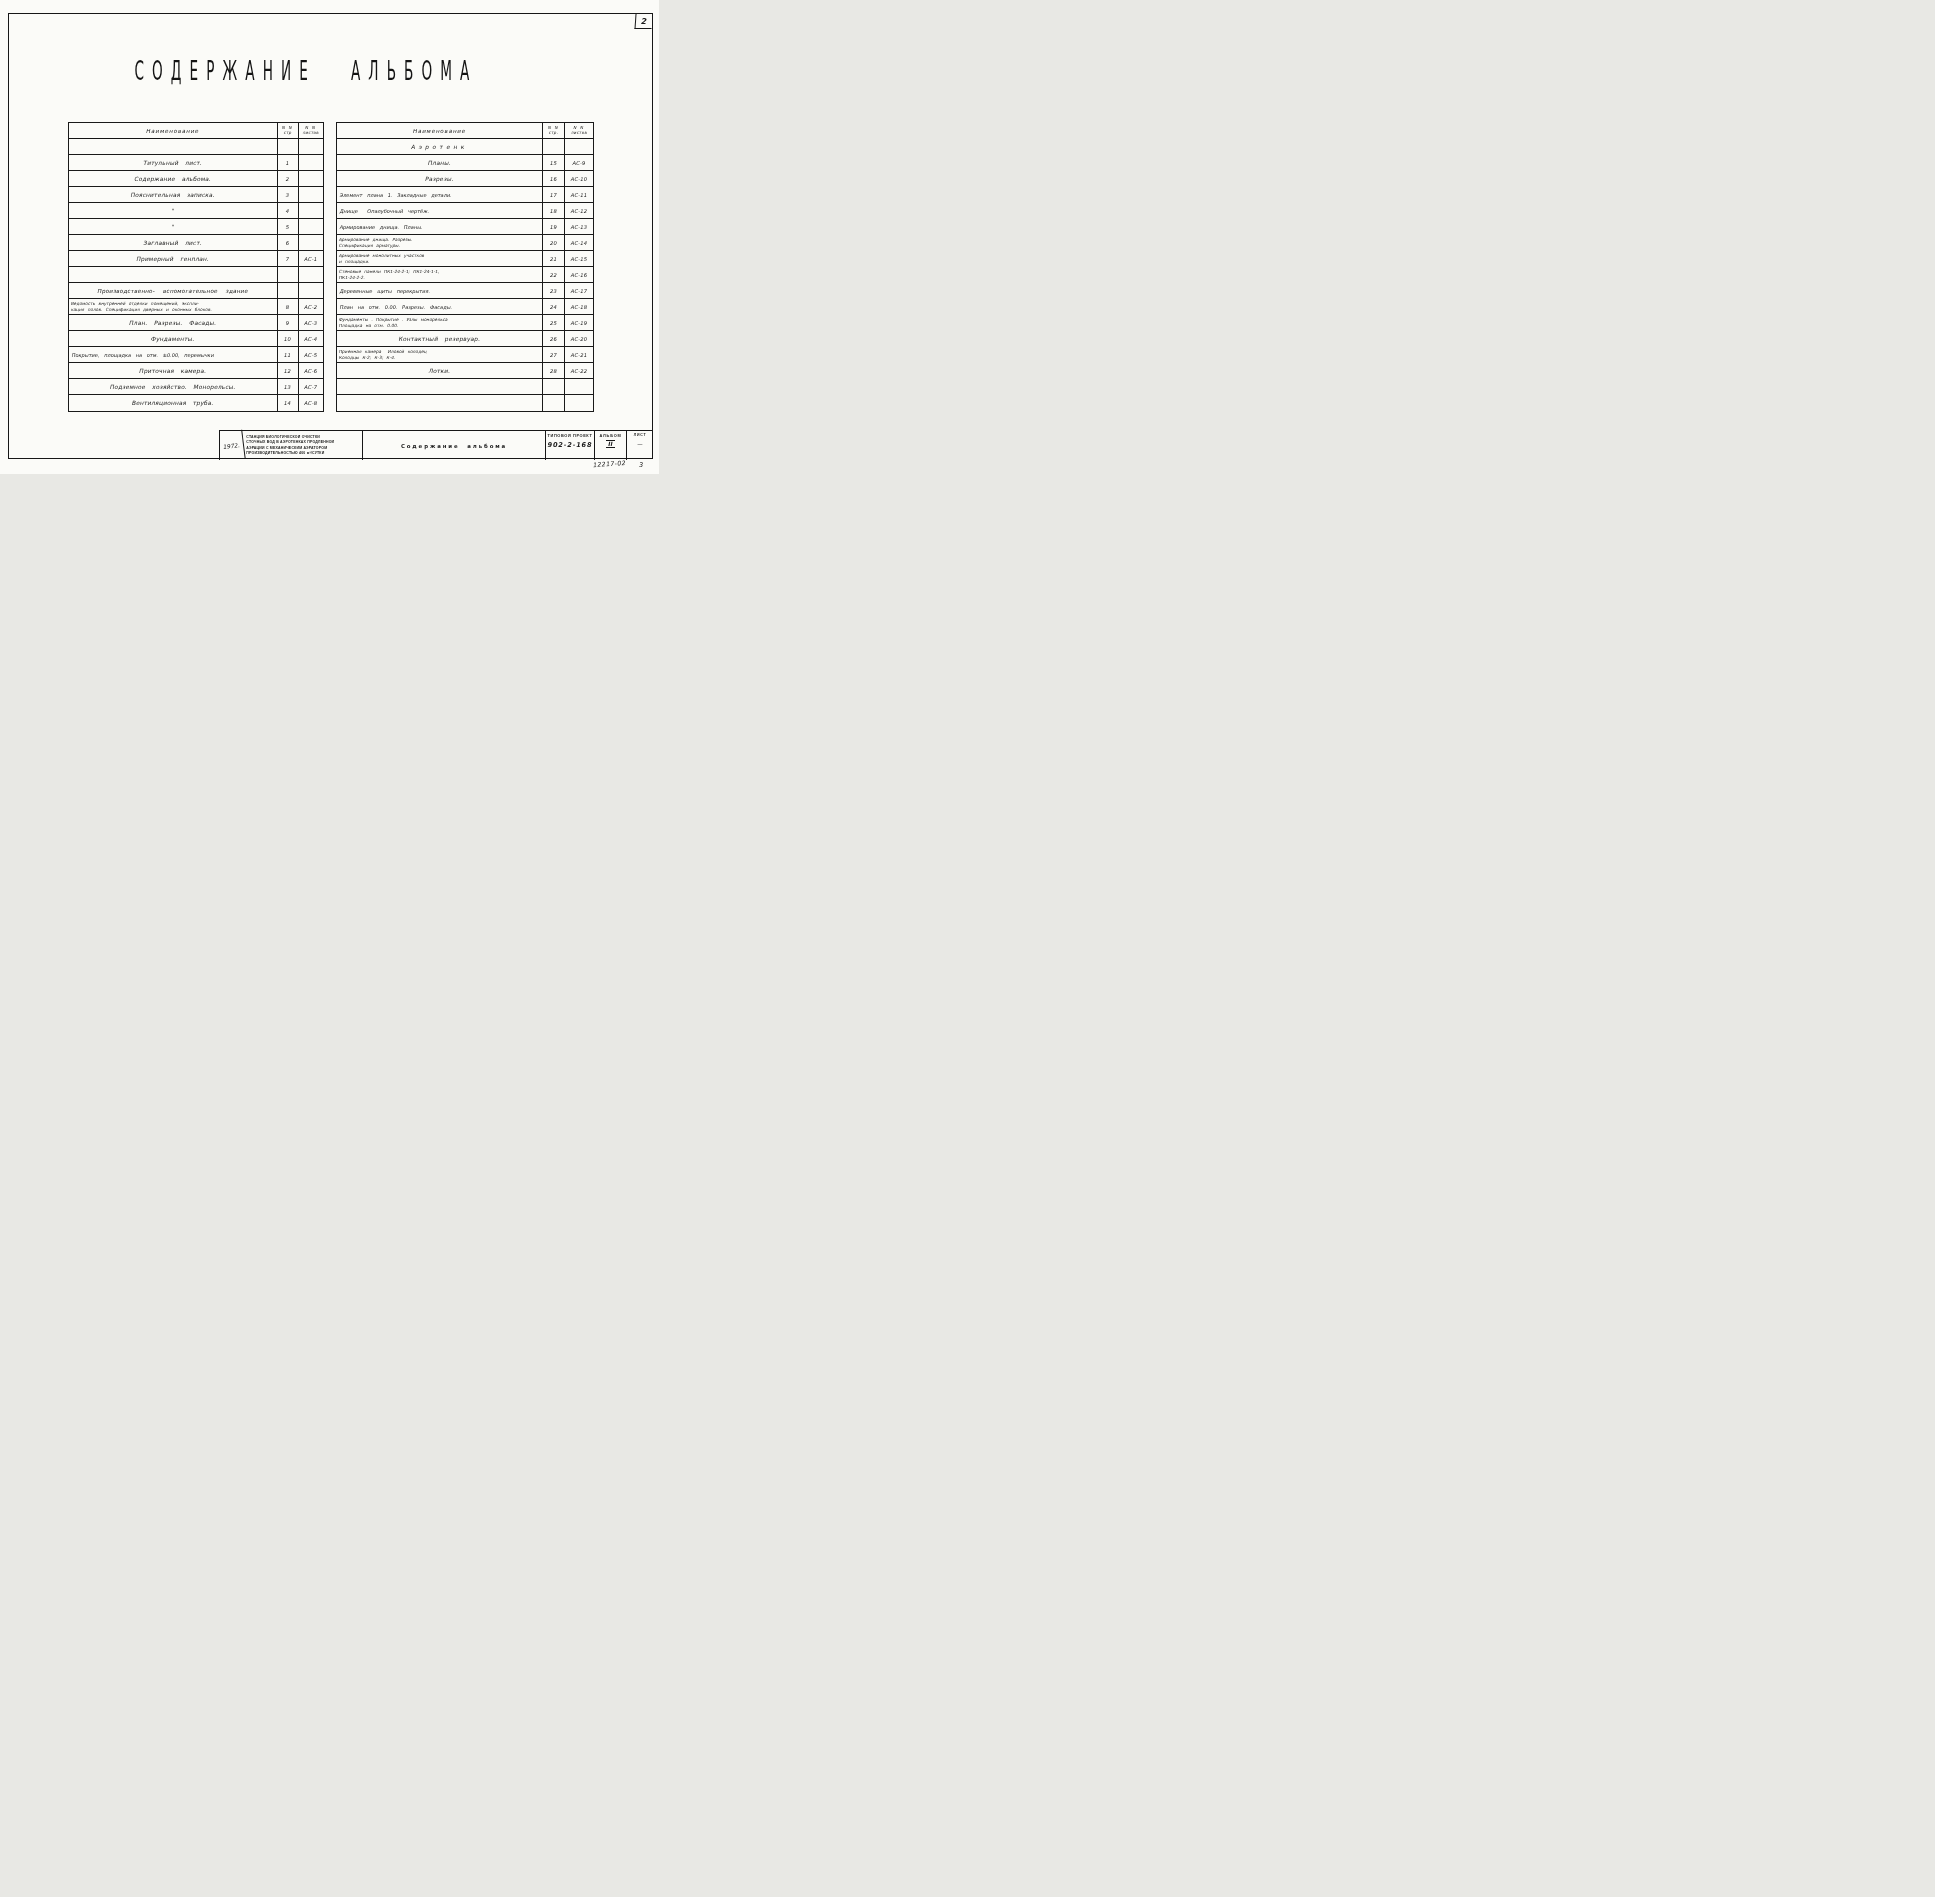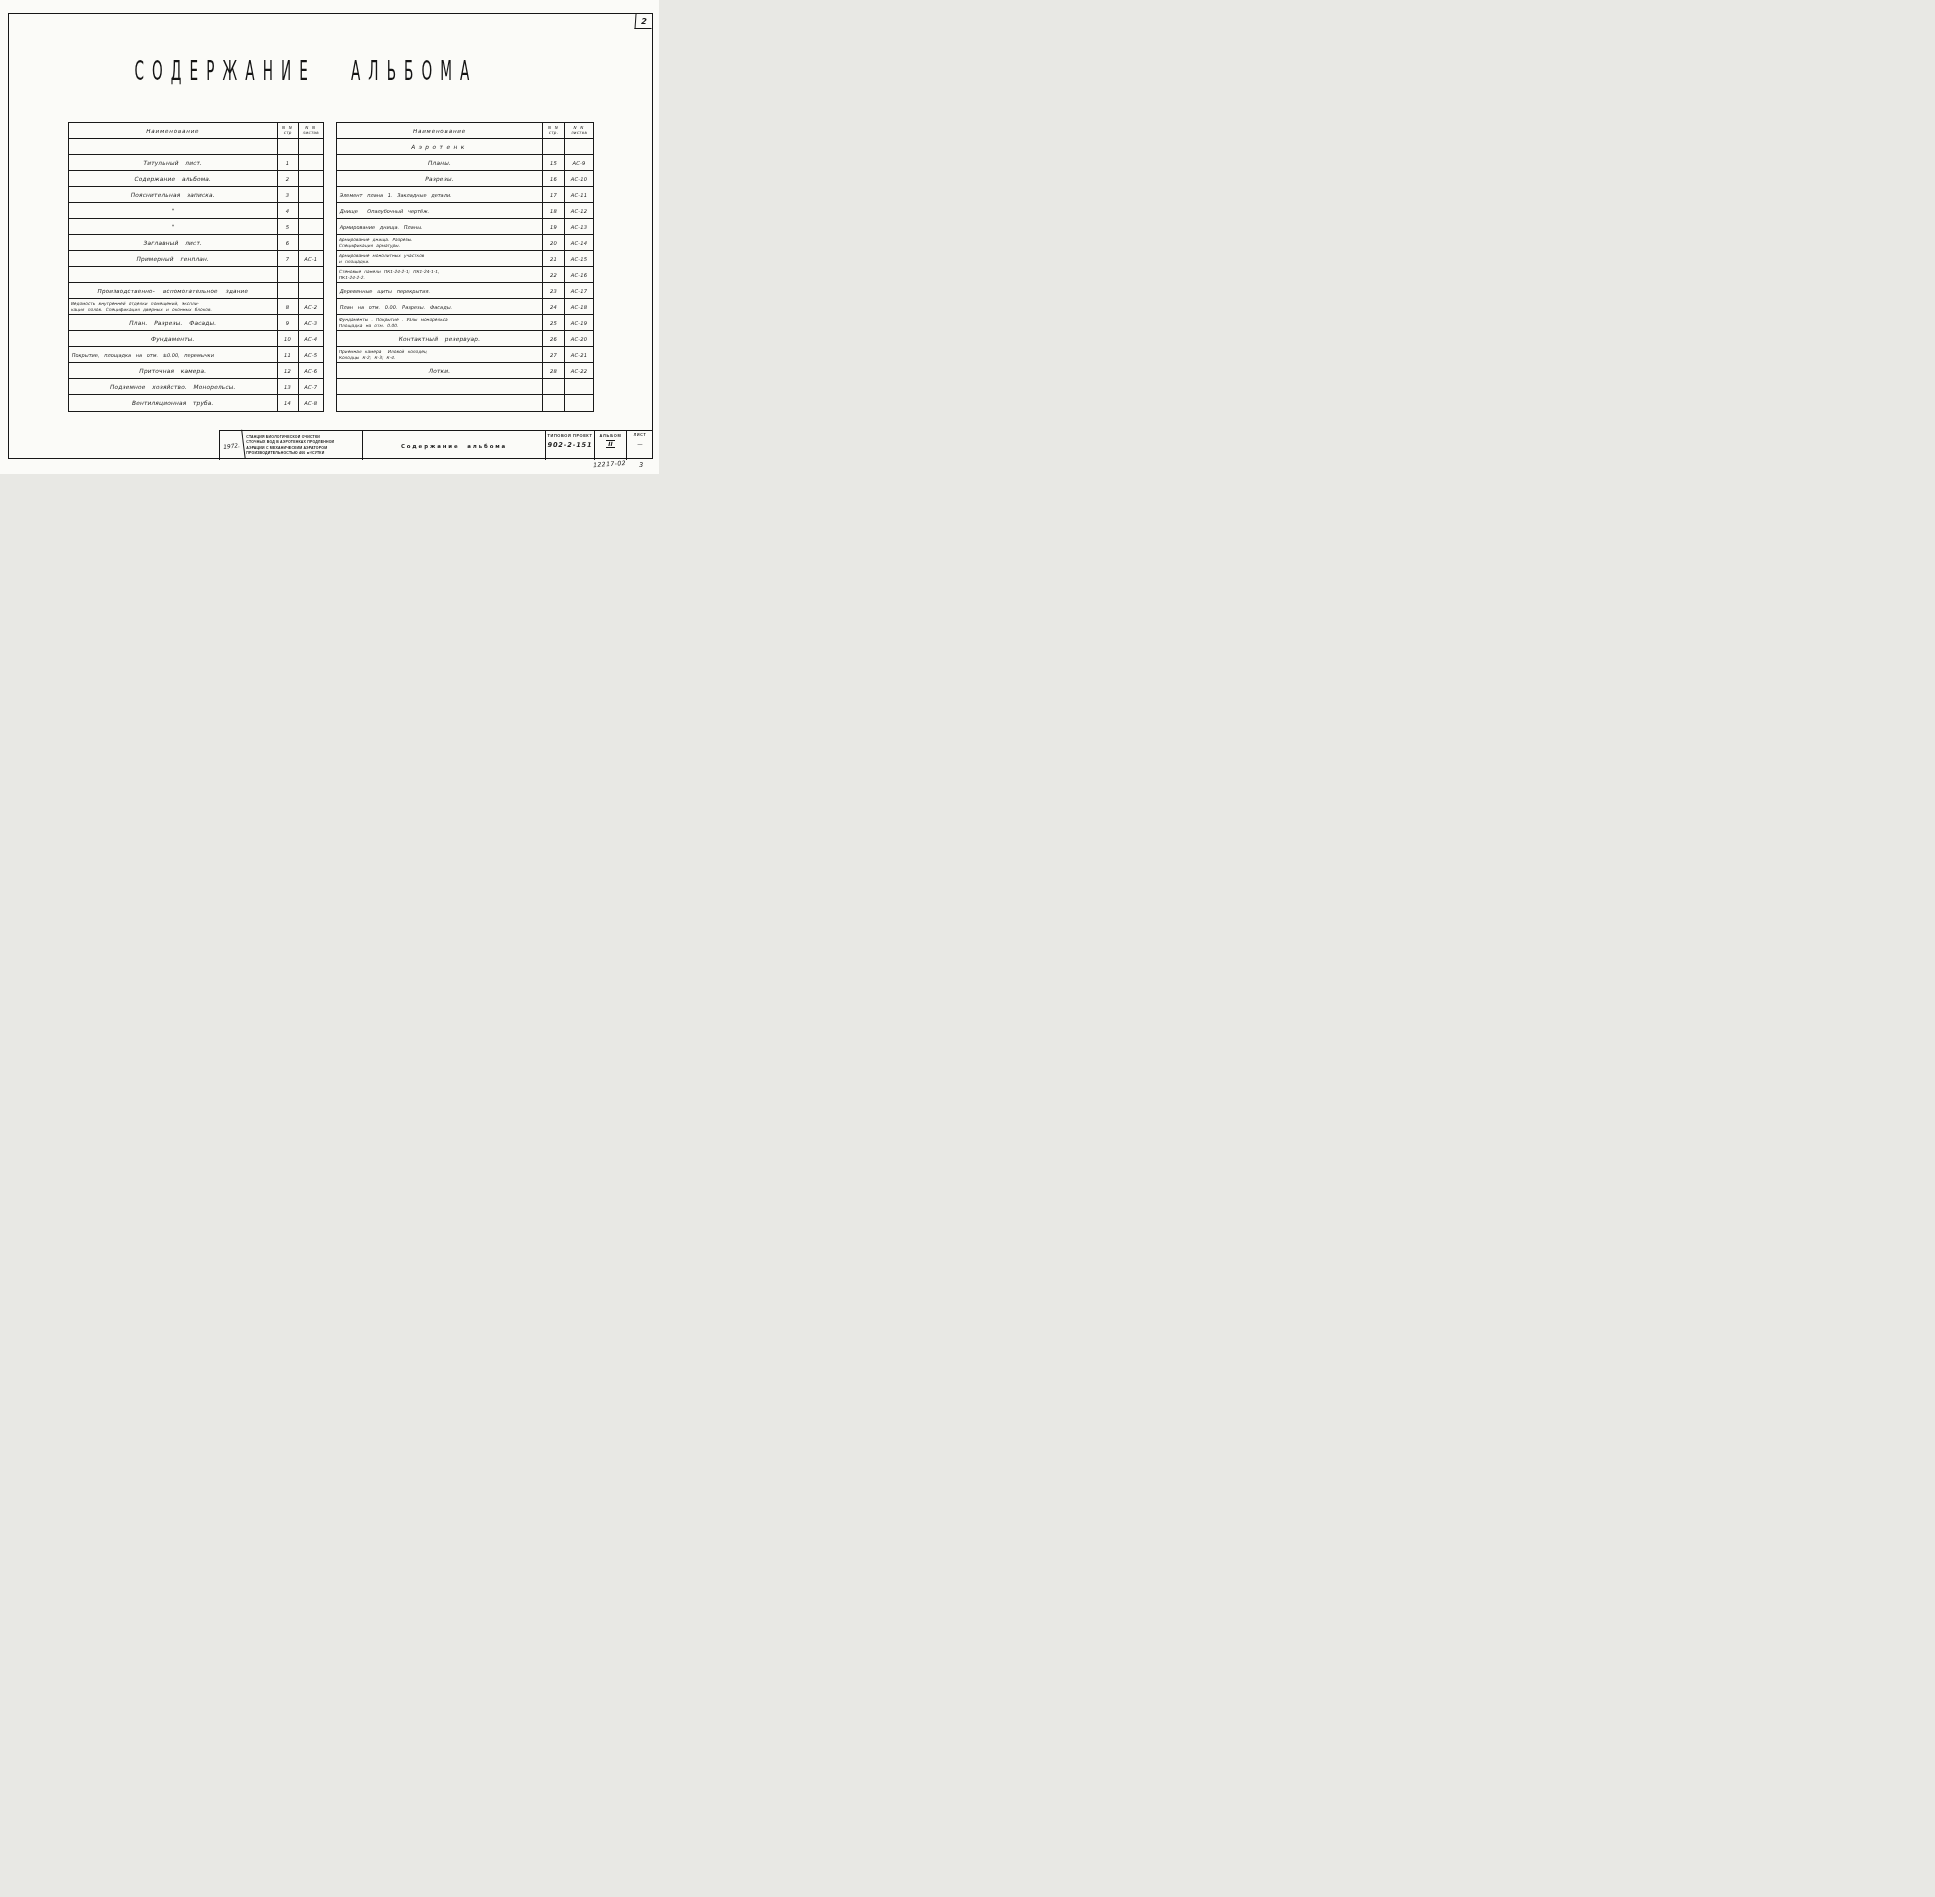--- a/index.html
+++ b/index.html
@@ -313,21 +313,21 @@
       <span class="dl">СТАНЦИЯ БИОЛОГИЧЕСКОЙ ОЧИСТКИ</span>
       <span class="dl">СТОЧНЫХ ВОД В АЭРОТЕНКАХ ПРОДЛЕННОЙ</span>
       <span class="dl">АЭРАЦИИ С МЕХАНИЧЕСКИМ АЭРАТОРОМ</span>
       <span class="dl">ПРОИЗВОДИТЕЛЬНОСТЬЮ 400 м³/СУТКИ</span>
     </div>
     <div class="s-cell s-title">
       <span>Содержание альбома</span>
     </div>
     <div class="s-cell s-typ">
       <span class="lab">ТИПОВОЙ ПРОЕКТ</span>
-      <span class="num">902-2-151</span>
+      <span class="num">902-2-168</span>
     </div>
     <div class="s-cell s-alb">
       <span class="lab">АЛЬБОМ</span>
       <span class="num">II</span>
     </div>
     <div class="s-cell s-list">
       <span class="lab">ЛИСТ</span>
       <span class="num">—</span>
     </div>
   </div>

